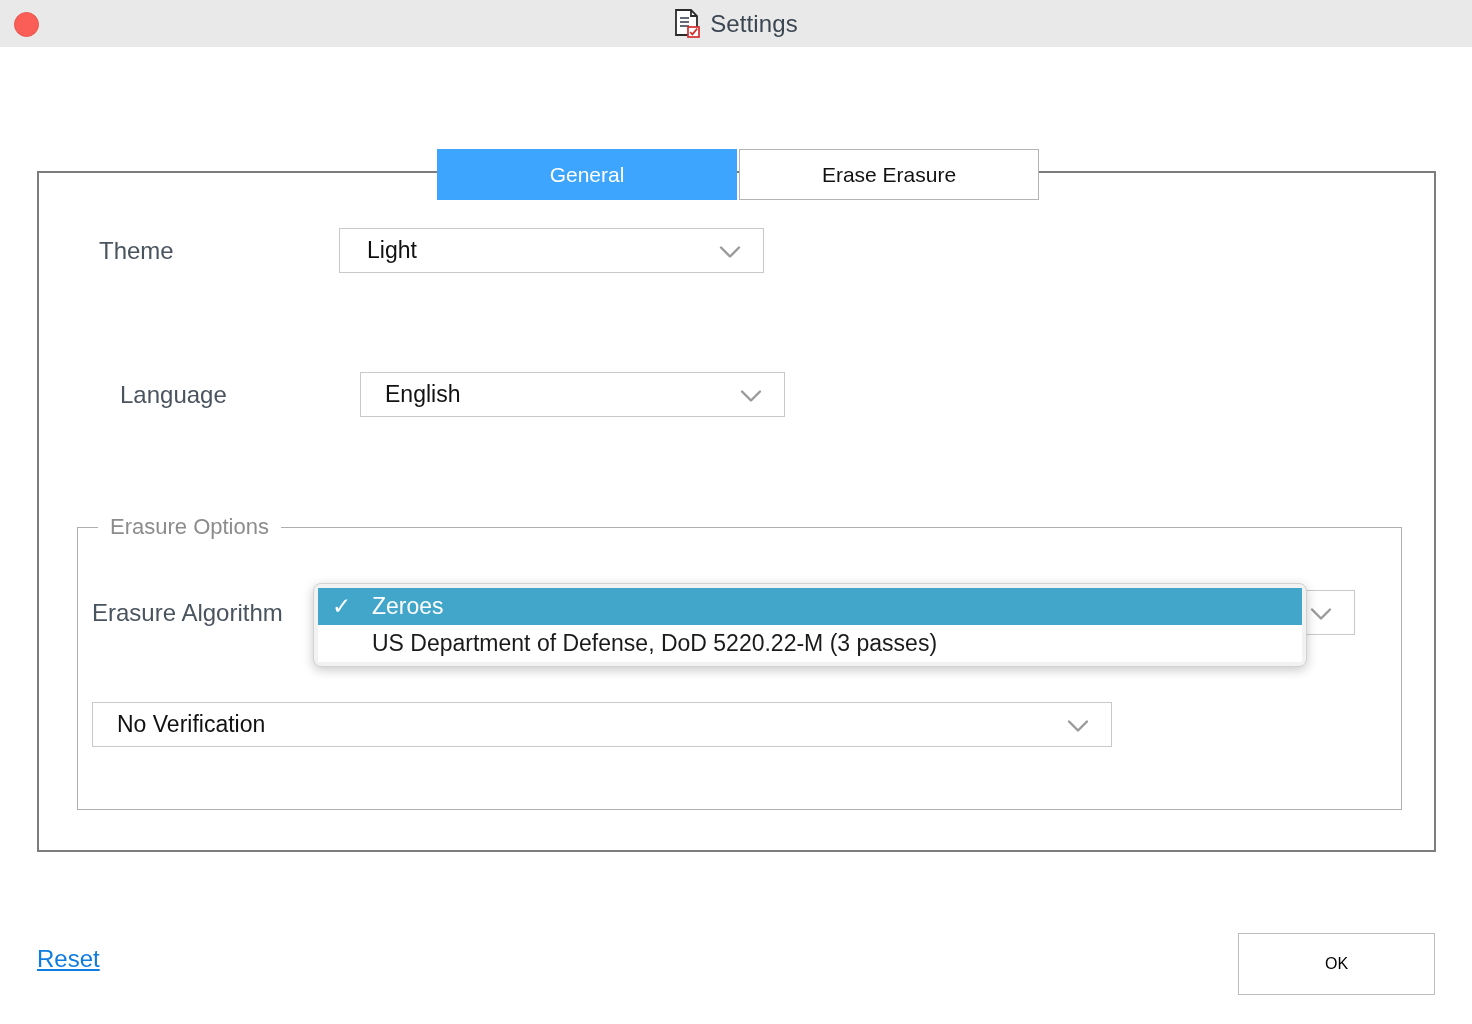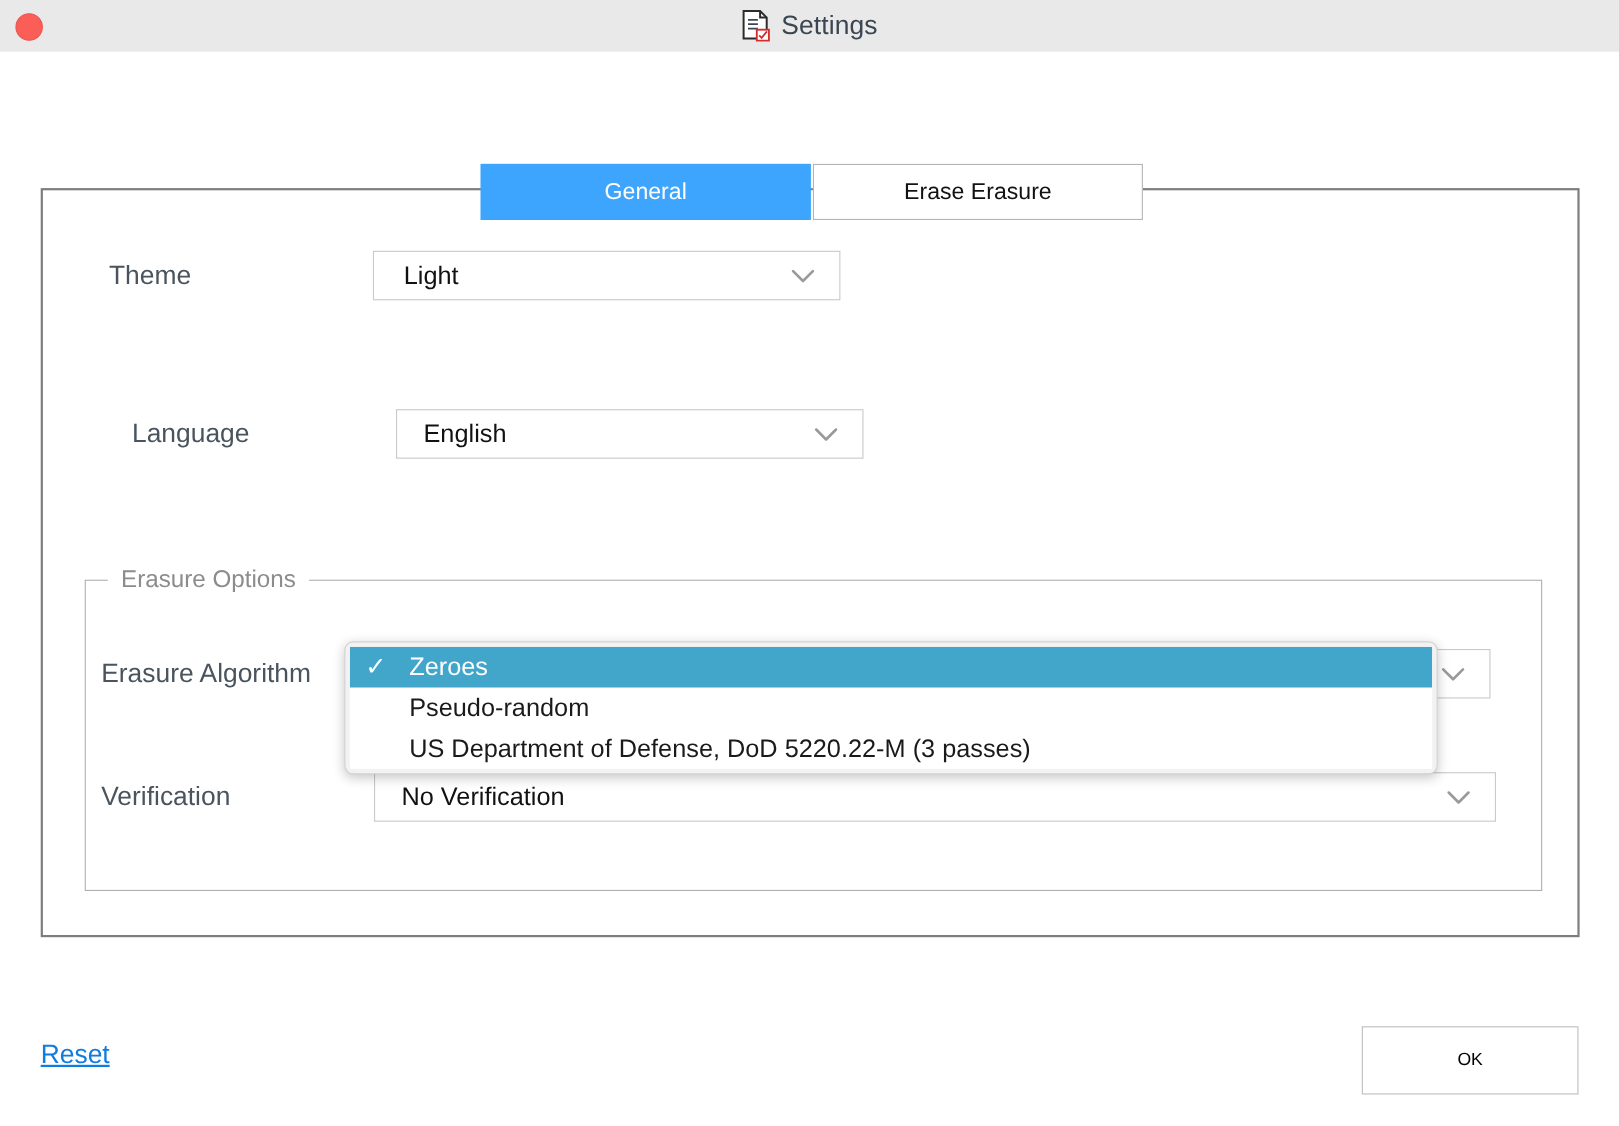--- a/index.html
+++ b/index.html
@@ -291,43 +291,38 @@
     <span class="select-value">Zeroes</span>
     <span class="chev">
       <svg width="22" height="13" viewBox="0 0 22 13" xmlns="http://www.w3.org/2000/svg">
         <path d="M2 2 L11 11 L20 2" fill="none" stroke="#9a9a9a" stroke-width="2.4" stroke-linecap="round" stroke-linejoin="round"></path>
       </svg>
     </span>
   </div>
 </div>
 
 <div class="row row-verification">
-  <span class="field-label">Verification</span>
   <div class="select">
     <span class="select-value">No Verification</span>
     <span class="chev">
       <svg width="22" height="13" viewBox="0 0 22 13" xmlns="http://www.w3.org/2000/svg">
         <path d="M2 2 L11 11 L20 2" fill="none" stroke="#9a9a9a" stroke-width="2.4" stroke-linecap="round" stroke-linejoin="round"></path>
       </svg>
     </span>
   </div>
 </div>
 
 <div class="popup">
   <div class="popup-inner">
     <div class="popup-item selected">
       <span class="popup-check">✓</span>
       <span>Zeroes</span>
     </div>
     <div class="popup-item">
       <span class="popup-check"></span>
-      <span>Pseudo-random</span>
-    </div>
-    <div class="popup-item">
-      <span class="popup-check"></span>
       <span>US Department of Defense, DoD 5220.22-M (3 passes)</span>
     </div>
   </div>
 </div>
 
 <div class="reset-link">Reset</div>
 <div class="ok-button">
   <span>OK</span>
 </div>
 

